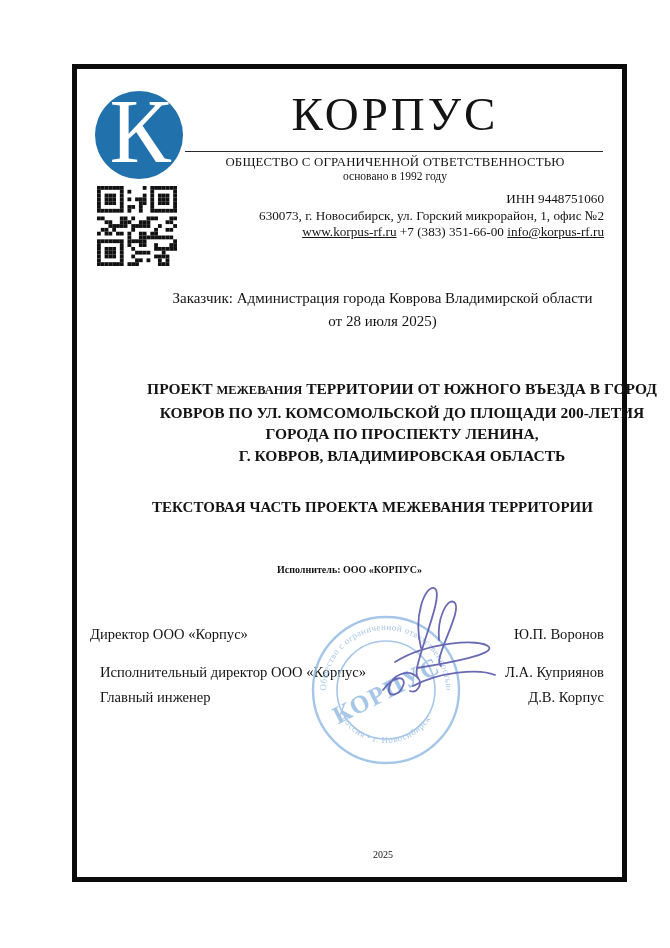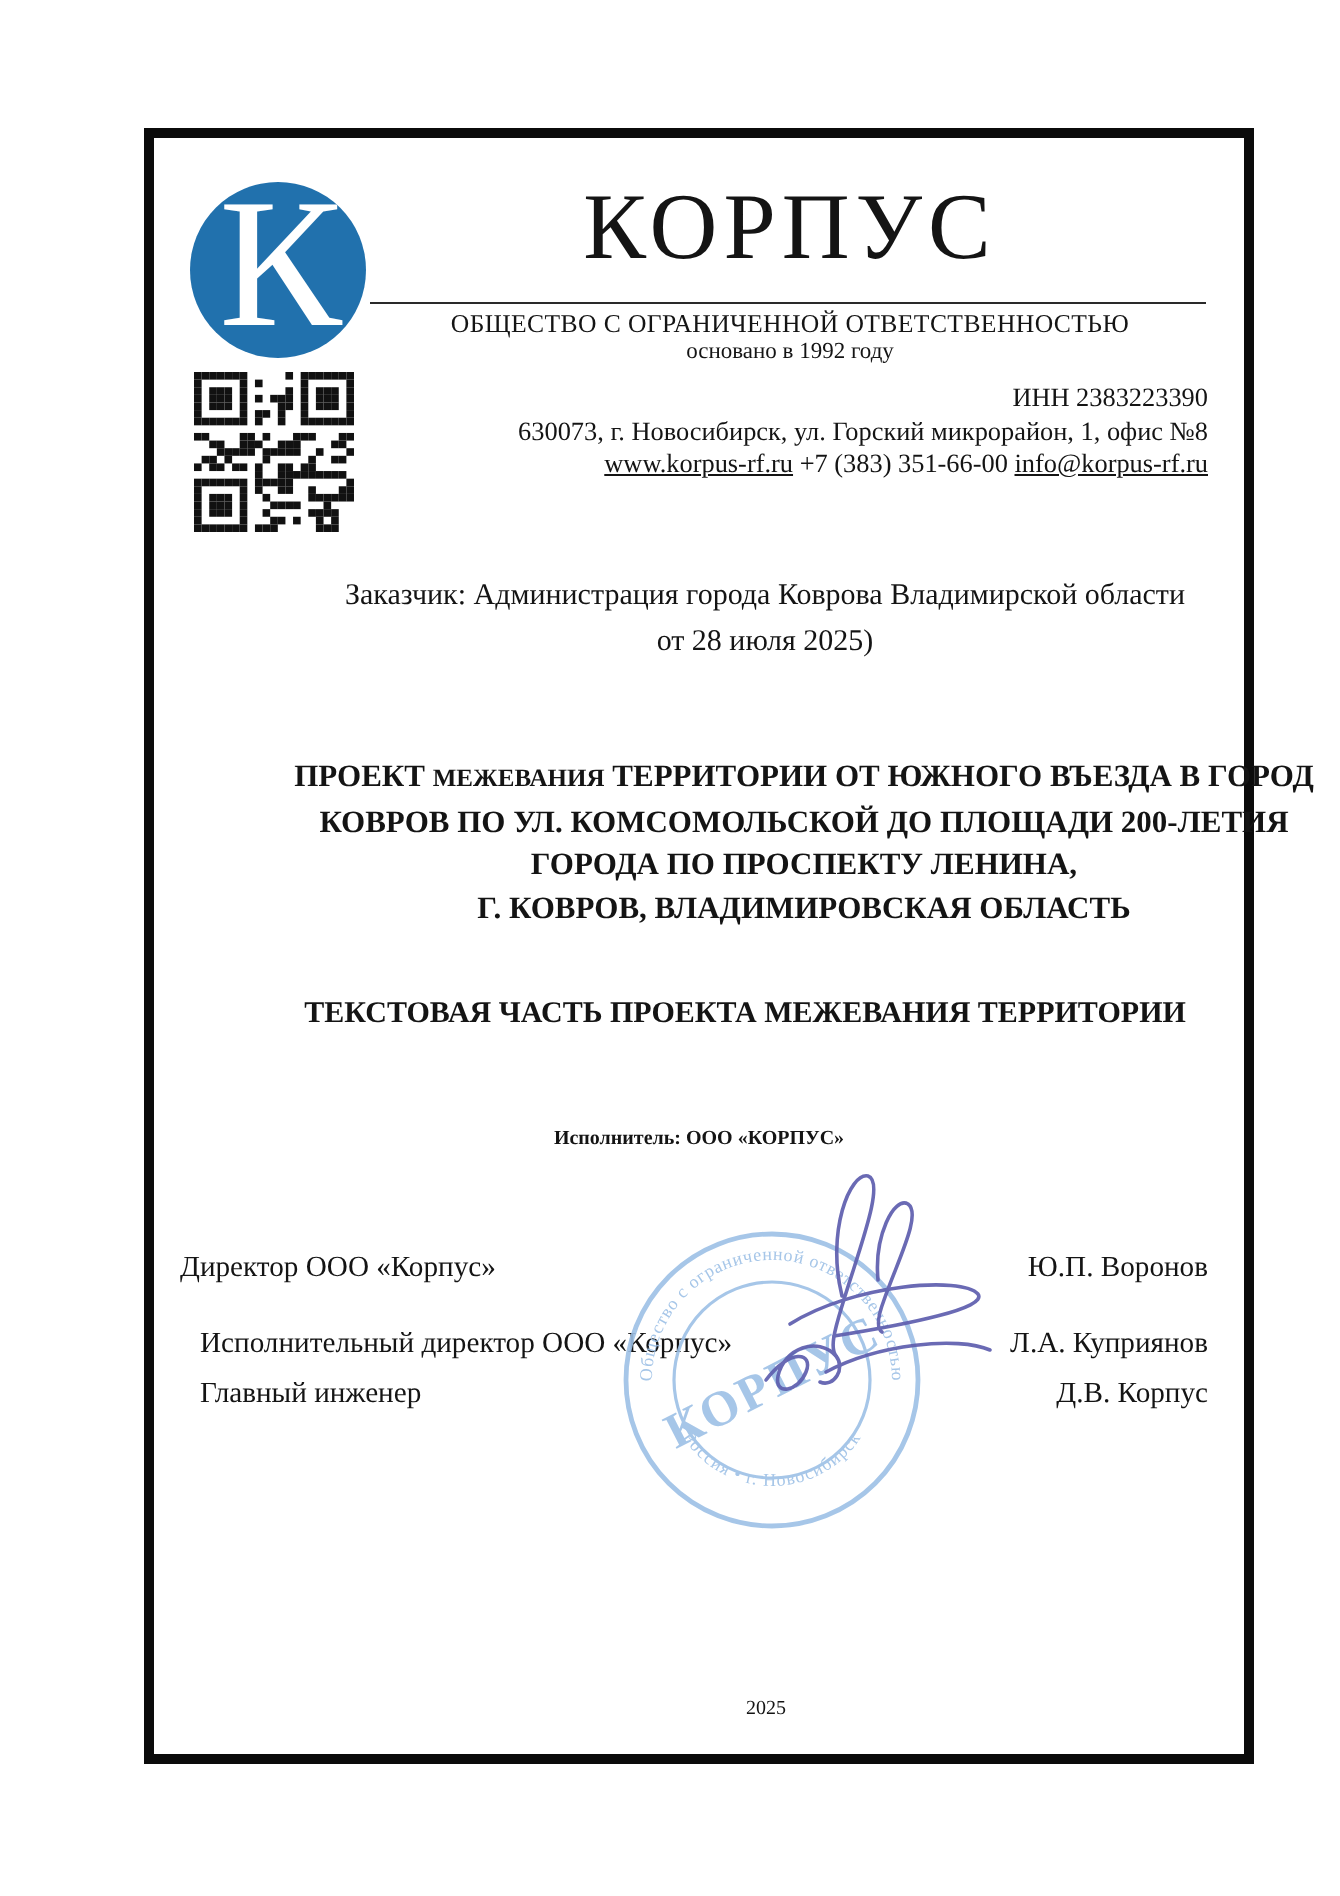--- a/index.html
+++ b/index.html
@@ -269,22 +269,22 @@
       <rect x="72" y="76" width="4" height="4" fill="#111"></rect>
       <rect x="32" y="80" width="4" height="4" fill="#111"></rect>
       <rect x="36" y="80" width="4" height="4" fill="#111"></rect>
       <rect x="40" y="80" width="4" height="4" fill="#111"></rect>
       <rect x="64" y="80" width="4" height="4" fill="#111"></rect>
       <rect x="68" y="80" width="4" height="4" fill="#111"></rect>
       <rect x="72" y="80" width="4" height="4" fill="#111"></rect>
     </svg>
 
   <div class="contacts">
-    <div>ИНН 2383223390</div>
-    <div>630073, г. Новосибирск, ул. Горский микрорайон, 1, офис №8</div>
+    <div>ИНН 9448751060</div>
+    <div>630073, г. Новосибирск, ул. Горский микрорайон, 1, офис №2</div>
     <div><span class="link">www.korpus-rf.ru</span> <span>+7 (383) 351-66-00</span> <span class="link">info@korpus-rf.ru</span></div>
   </div>
 
   <div class="customer">
     <div>Заказчик: Администрация города Коврова Владимирской области</div>
     <div>от 28 июля 2025)</div>
   </div>
 
   <div class="proj-title">
     <div><span>ПРОЕКТ</span> <span class="sc">МЕЖЕВАНИЯ</span> <span>ТЕРРИТОРИИ ОТ ЮЖНОГО ВЪЕЗДА В ГОРОД</span></div>

